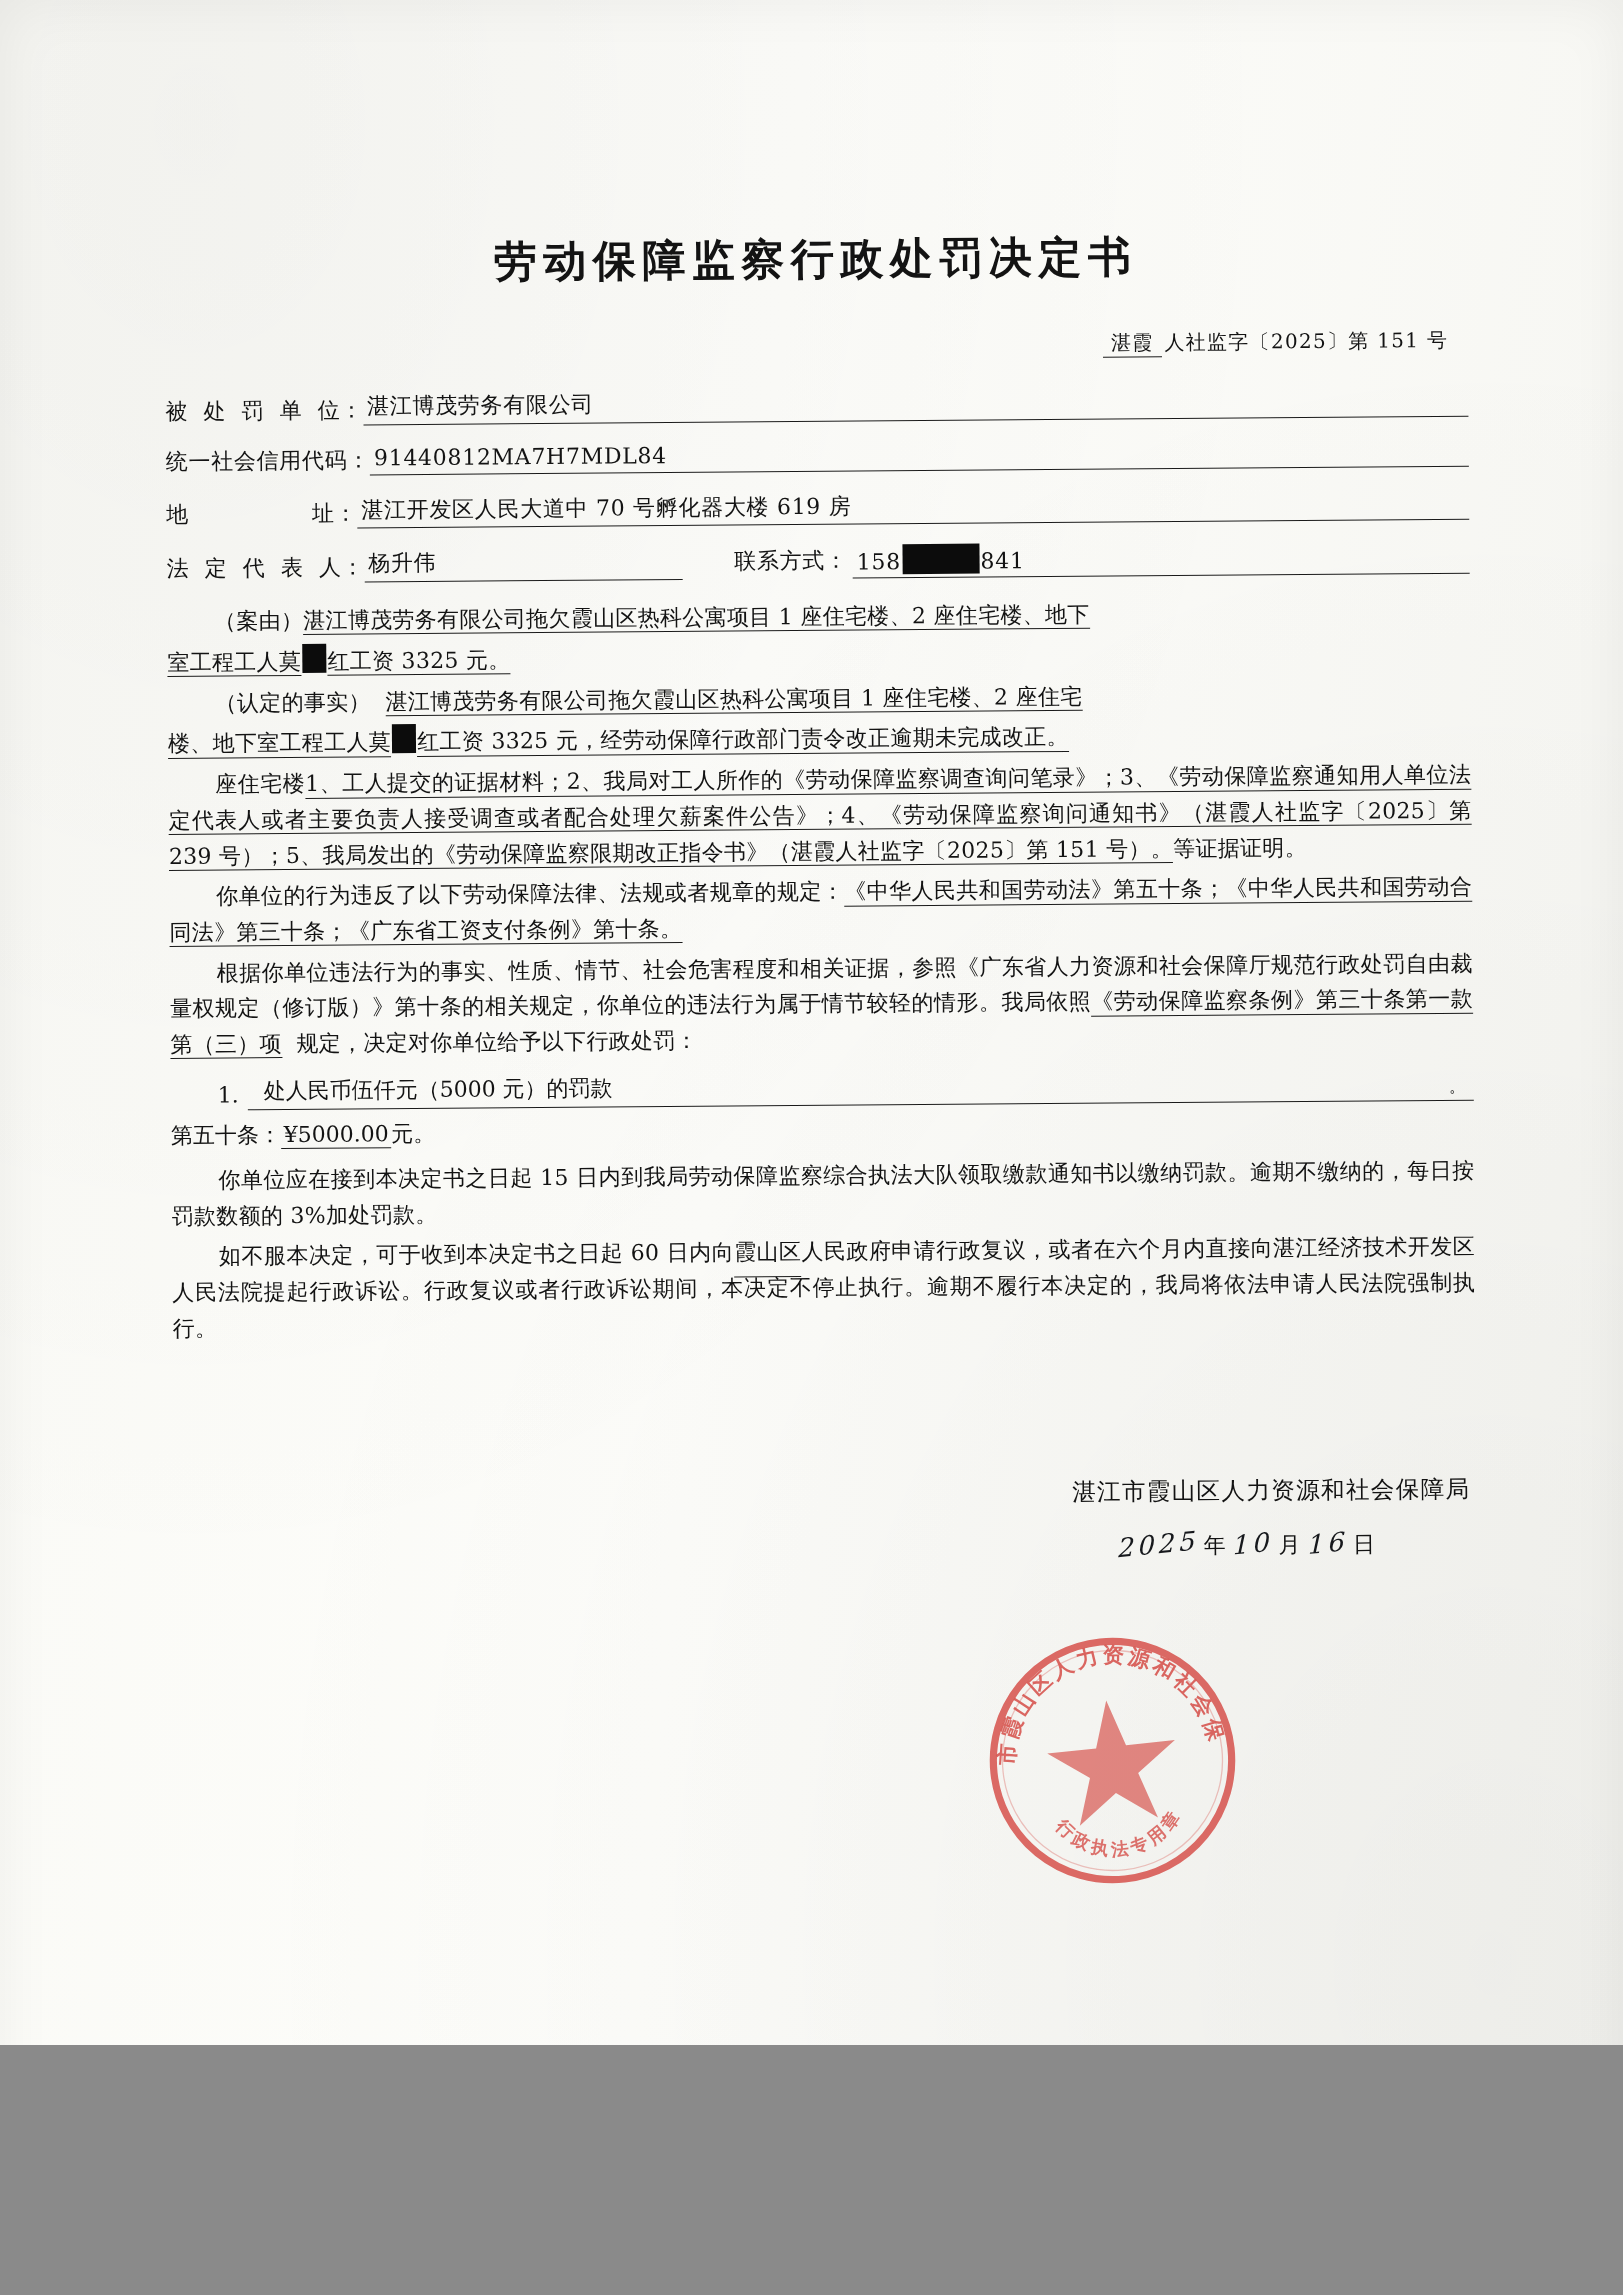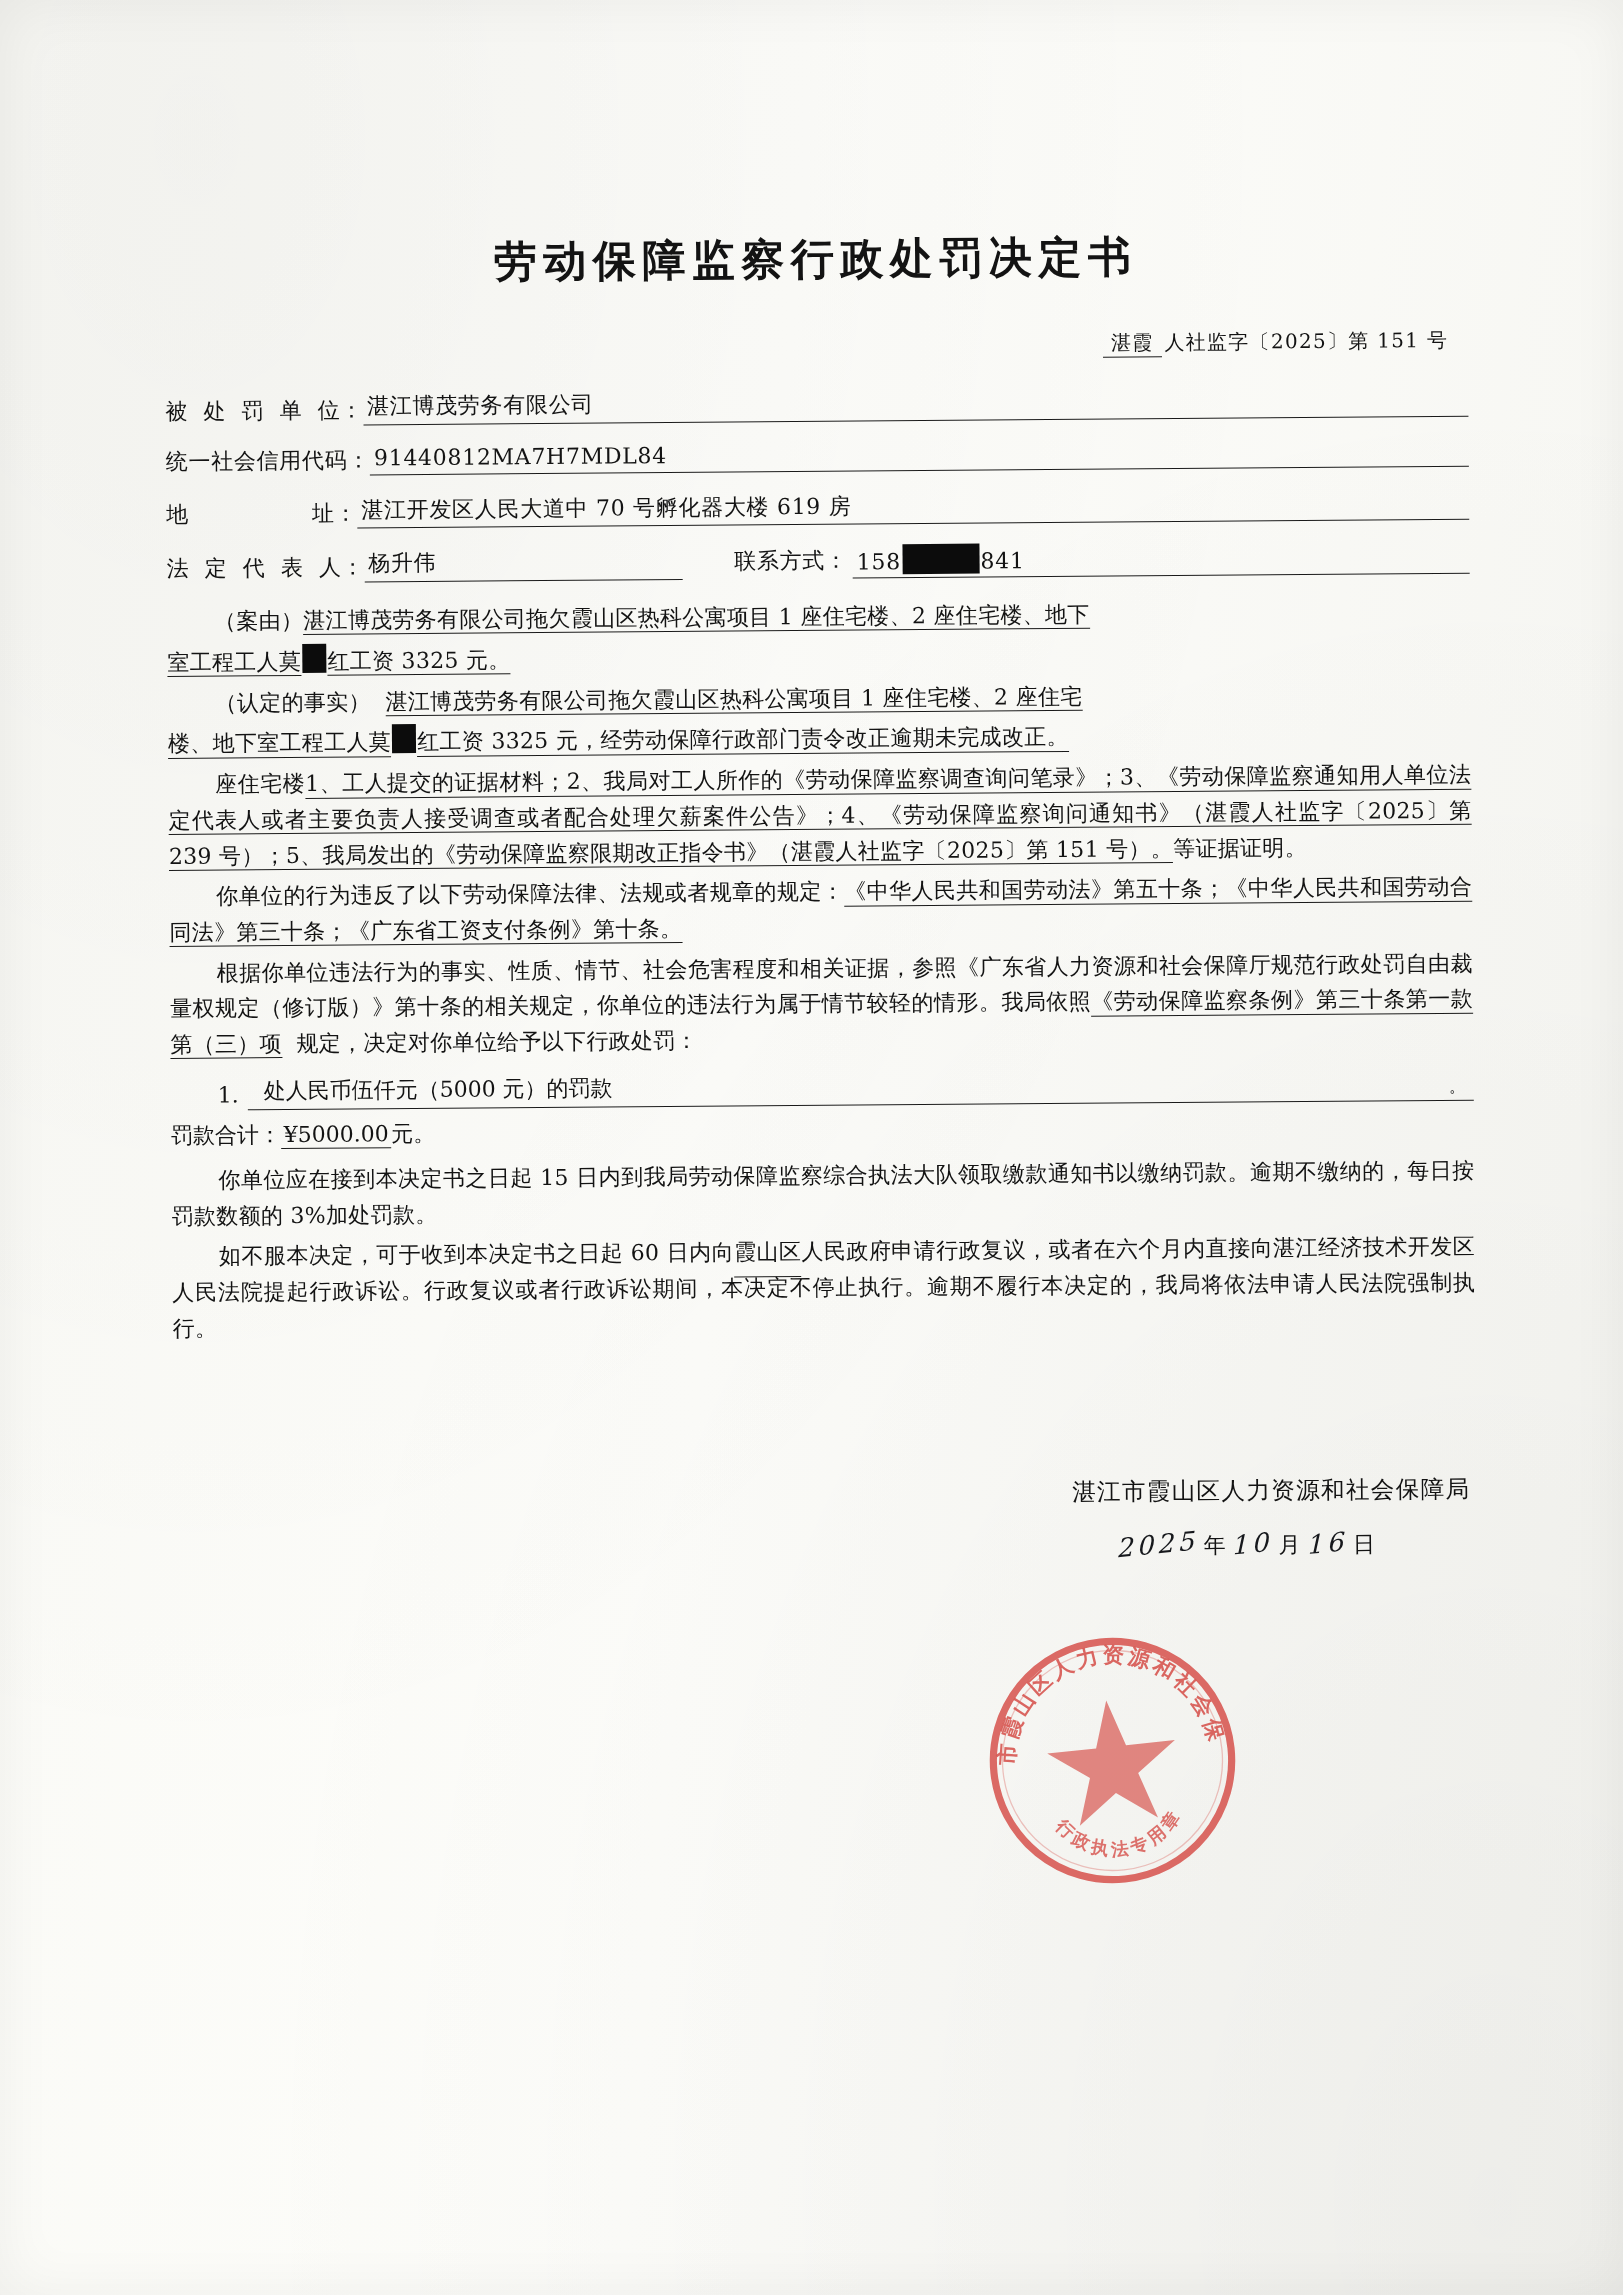--- a/index.html
+++ b/index.html
@@ -1,20 +1,20 @@
 <!DOCTYPE html>
 <html lang="zh" style="font-size:10.5px"><head>
 <meta charset="utf-8">
 <title>劳动保障监察行政处罚决定书</title>
 <style>
   html,body{margin:0;padding:0;background:#8a8a8a;}
   body{font-family:"DejaVu Serif","Liberation Serif",serif;}
   .page{
     position:relative;
-    width:1623px;height:2295px;
+    width:1623px;height:2045px;
     background:#fdfdfb;
     margin:0 auto;
     overflow:hidden;
     box-sizing:border-box;
   }
   
   .scan-tint{
     position:absolute;inset:0;
     background:
       radial-gradient(ellipse at 12% 6%, rgba(0,0,0,0.035), rgba(0,0,0,0) 55%),
@@ -239,21 +239,21 @@
 
     <div class="penalty-item">
       <span class="num">1.</span>
       <span class="txt">
         <span>处人民币伍仟元（5000 元）的罚款</span>
         <span class="tail">。</span>
       </span>
     </div>
 
     <div class="total-line">
-      <span>罚款合计：</span><span class="amt">¥5000.00</span><span>元。</span>
+      <span>第五十条：</span><span class="amt">¥5000.00</span><span>元。</span>
     </div>
 
     <p class="para indent">你单位应在接到本决定书之日起 15 日内到我局劳动保障监察综合执法大队领取缴款通知书以缴纳罚款。逾期不缴纳的，每日按罚款数额的 3%加处罚款。</p>
 
     <p class="para indent">
       <span>如不服本决定，可于收到本决定书之日起 60 日内向</span><span class="block-underline">霞山区</span><span>人民政府申请行政复议，或者在六个月内直接向湛江经济技术开发区人民法院提起行政诉讼。行政复议或者行政诉讼期间，本决定不停止执行。逾期不履行本决定的，我局将依法申请人民法院强制执行。</span>
     </p>
 
     <div class="sign-block">
       <div class="sign-org">湛江市霞山区人力资源和社会保障局</div>

